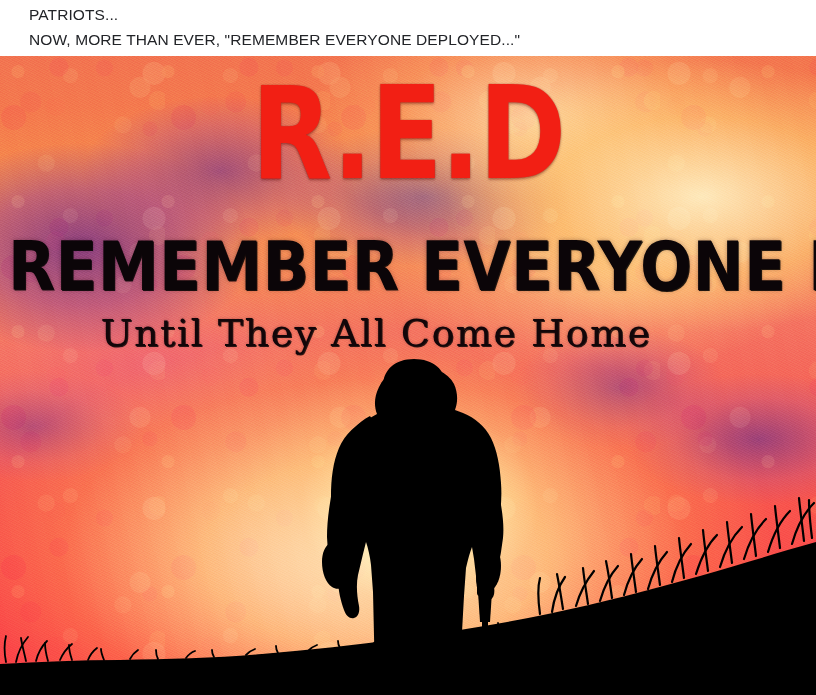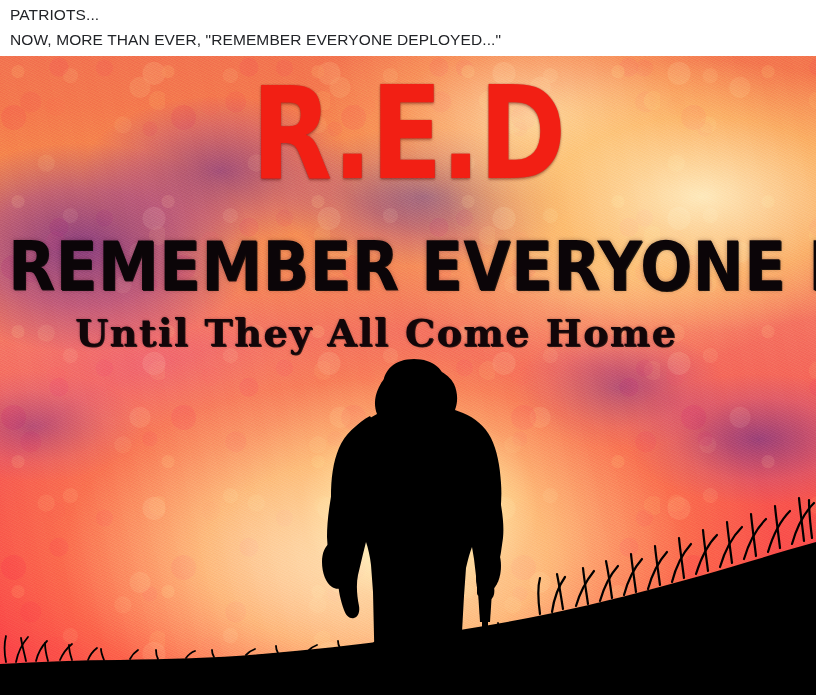--- a/index.html
+++ b/index.html
@@ -25,20 +25,21 @@
     padding: 2px 0 0 10px;
     box-sizing: border-box;
   }
   .post-line {
     font-family: "Liberation Sans", sans-serif;
     font-size: 15.5px;
     line-height: 25px;
     color: #222428;
     letter-spacing: 0.1px;
     white-space: nowrap;
+    margin-left: 19px;
   }
 
   
   #red-image {
     position: absolute;
     left: 0; top: 56px;
     width: 816px;
     height: 639px;
     overflow: hidden;
     background: #86efac;
@@ -141,21 +142,21 @@
     text-shadow: 1px 1px 0 rgba(0,0,0,0.85), 0 0 4px rgba(40,0,20,0.35);
     white-space: nowrap;
     pointer-events: none;
   }
   .img-subtitle {
     position: absolute;
     left: 0; top: 258px;
     width: 752px;
     text-align: center;
     font-family: "DejaVu Serif", serif;
-    font-weight: bold;
+    font-weight: normal;
     font-size: 38px;
     line-height: 1;
     letter-spacing: 1.5px;
     color: #120609;
     text-shadow: 1px 1px 0 rgba(0,0,0,0.8), 0 0 3px rgba(50,0,25,0.35);
     white-space: nowrap;
     pointer-events: none;
   }
 
   

